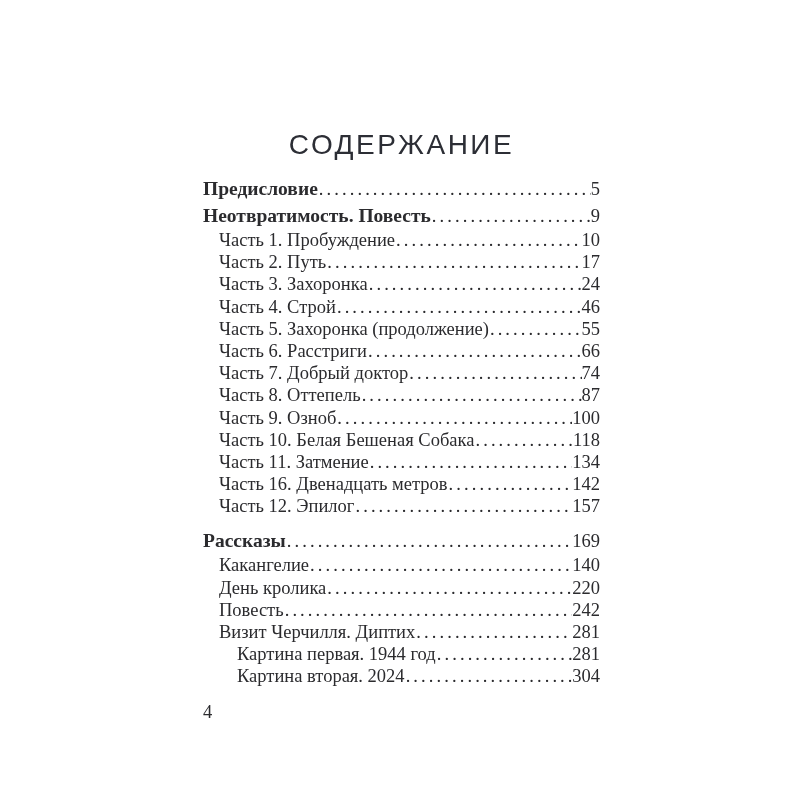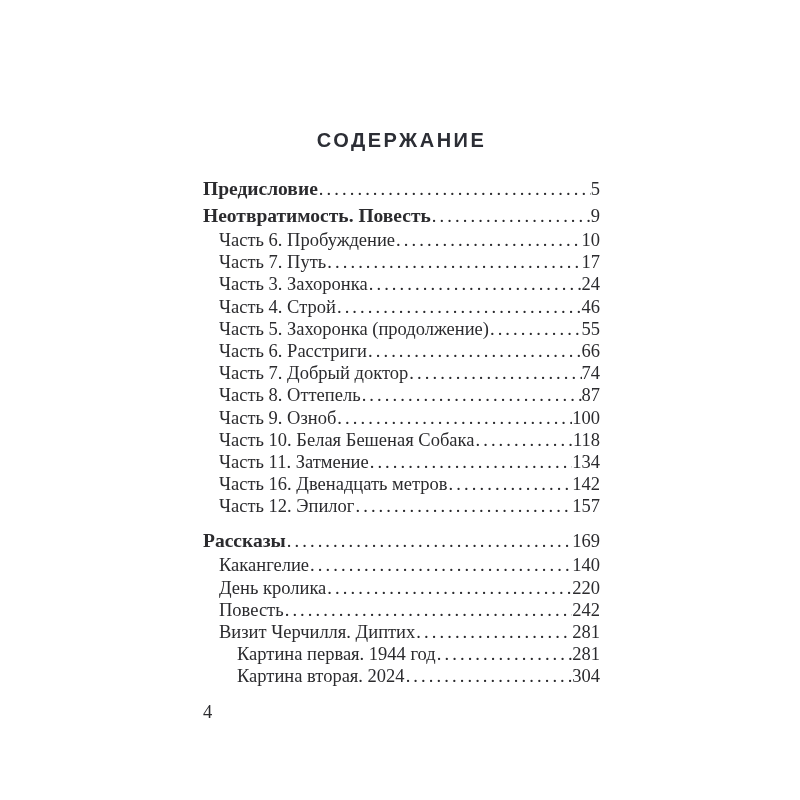--- a/index.html
+++ b/index.html
@@ -13,22 +13,22 @@
     overflow: hidden;
   }
   .sheet { position: relative; width: 800px; height: 800px; }
 
   .title {
     position: absolute;
     top: 129px; left: 203px; width: 397px;
     margin: 0;
     text-align: center;
     font-family: "Liberation Sans", "DejaVu Sans", sans-serif;
-    font-weight: 700;
-    font-size: 20px;
+    font-weight: 400;
+    font-size: 28px;
     letter-spacing: 2.5px;
     color: var(--title-ink);
   }
 
   .toc {
     position: absolute;
     top: 175px; left: 203px; width: 397px;
   }
   .row {
     display: flex;
@@ -82,26 +82,26 @@
         <span class="lbl">Предисловие</span>
         <span class="dots"></span>
         <span class="pg">5</span>
       </div>
       <div class="row lvl0 bold">
         <span class="lbl">Неотвратимость. Повесть</span>
         <span class="dots"></span>
         <span class="pg">9</span>
       </div>
       <div class="row lvl1">
-        <span class="lbl">Часть 6. Пробуждение</span>
+        <span class="lbl">Часть 1. Пробуждение</span>
         <span class="dots"></span>
         <span class="pg">10</span>
       </div>
       <div class="row lvl1">
-        <span class="lbl">Часть 7. Путь</span>
+        <span class="lbl">Часть 2. Путь</span>
         <span class="dots"></span>
         <span class="pg">17</span>
       </div>
       <div class="row lvl1">
         <span class="lbl">Часть 3. Захоронка</span>
         <span class="dots"></span>
         <span class="pg">24</span>
       </div>
       <div class="row lvl1">
         <span class="lbl">Часть 4. Строй</span>

